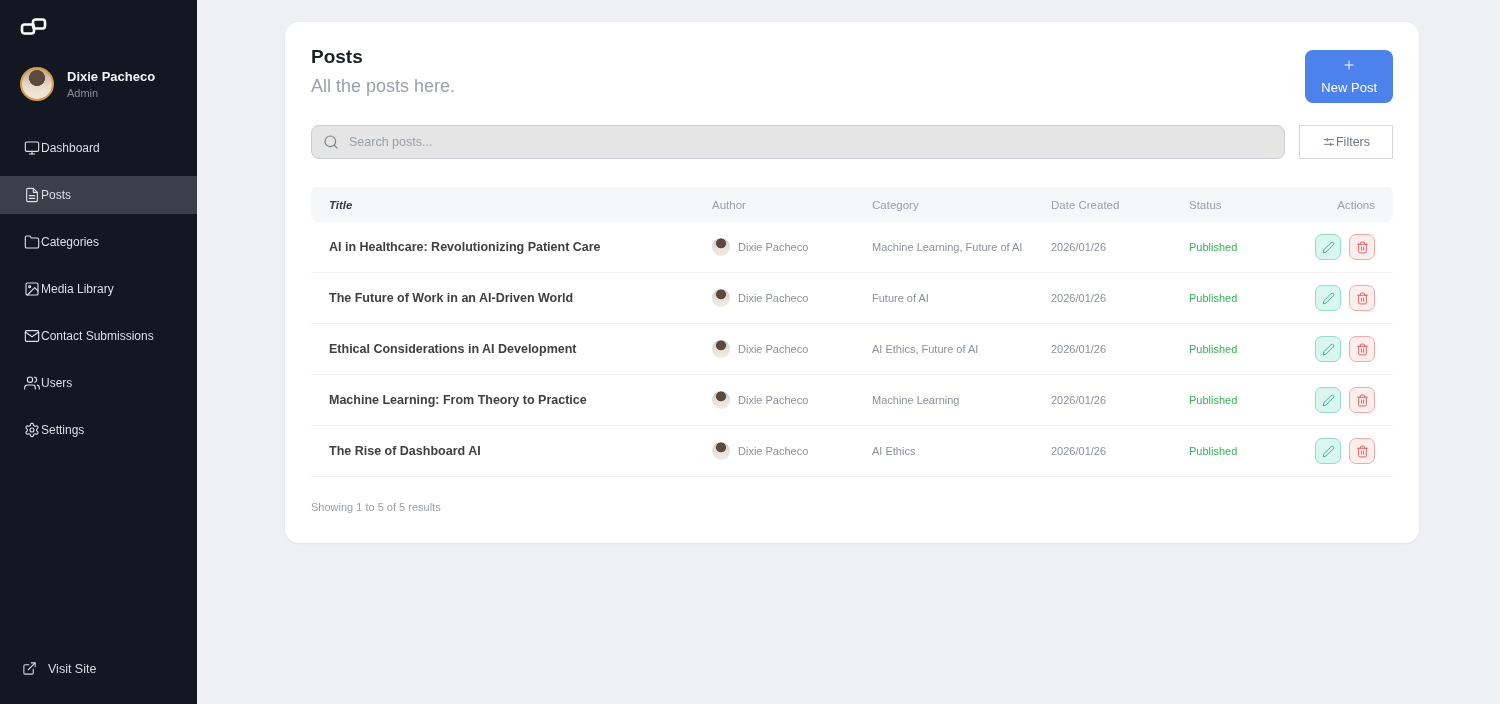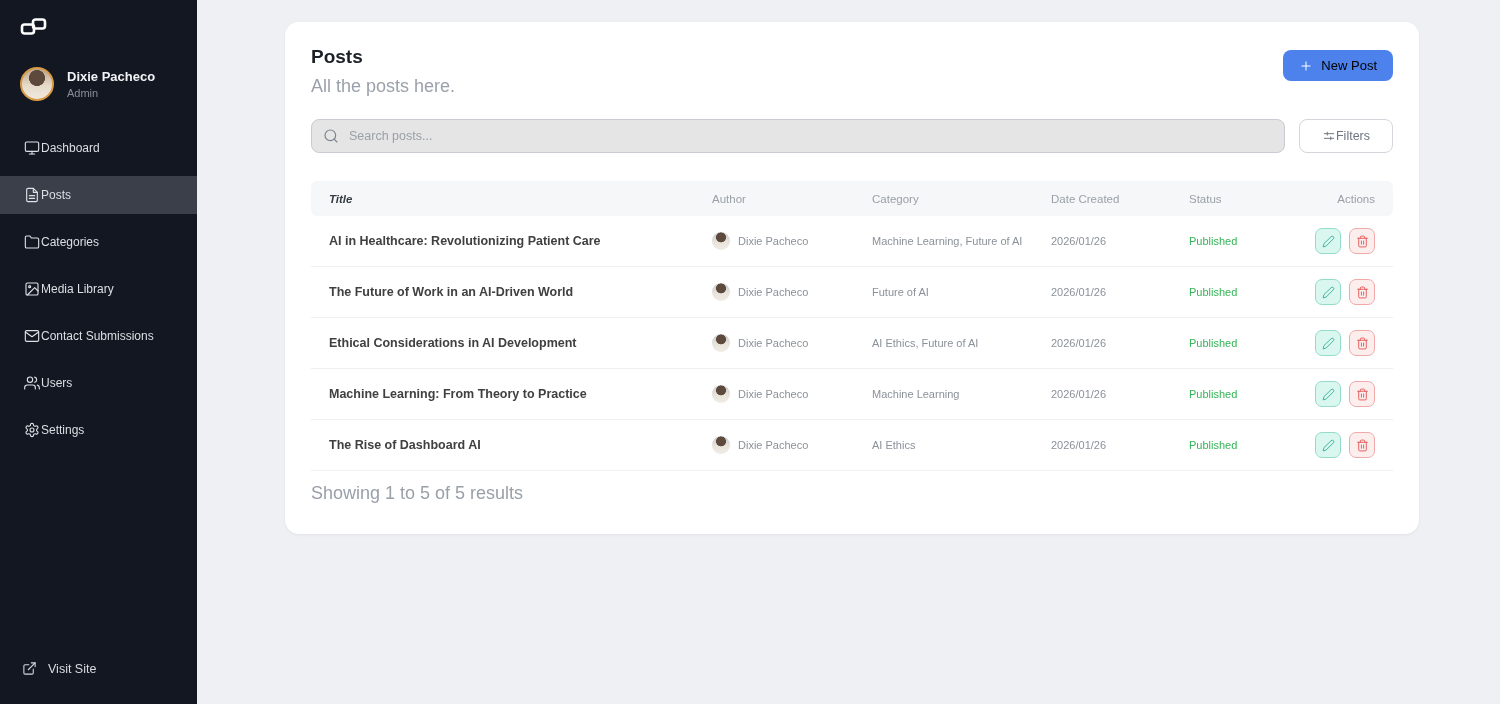--- a/index.html
+++ b/index.html
@@ -53,41 +53,41 @@
     background: #ffffff;
     border-radius: 14px;
     padding: 24px 26px 30px 26px;
     box-shadow: 0 1px 3px rgba(16,24,40,.06);
   }
   .card-header { display: flex; justify-content: space-between; align-items: flex-start; margin-bottom: 22px; }
   .page-title { font-size: 19px; font-weight: 700; color: #1c2128; margin-bottom: 8px; }
   .page-subtitle { font-size: 18px; color: #9ba1ab; }
   .new-post-btn {
     display: flex; align-items: center; gap: 8px;
-    background: #4d82ec; color: #000000;
+    background: #4d82ec; color: #ffffff;
     border: none; border-radius: 8px;
     font-size: 13px; font-family: inherit;
-    padding: 8px 16px; cursor: pointer; margin-top: 4px;
+    padding: 8px 16px; cursor: pointer; margin-top: 4px; flex-direction: column;
   }
   .new-post-btn svg { width: 14px; height: 14px; stroke: #fff; }
 
   .toolbar { display: flex; gap: 14px; margin-bottom: 28px; }
   .search-box { flex: 1; position: relative; }
   .search-box svg { position: absolute; left: 12px; top: 9px; width: 16px; height: 16px; stroke: #7a828c; }
   .search-box input {
     width: 100%; height: 34px;
     border: 1px solid #c9ccd2; border-radius: 8px;
     padding: 0 12px 0 37px;
     font-size: 12.5px; font-family: inherit; color: #333; background: #e5e5e5;
   }
   .search-box input::placeholder { color: #9aa0a8; }
   .filters-btn {
     display: flex; align-items: center; justify-content: center; gap: 0;
     width: 94px; height: 34px;
-    background: #fff; border: 1px solid #d3d6db; border-radius: 8px;
+    background: #fff; border: 1px solid #d3d6db; border-radius: 0;
     font-size: 12.5px; font-family: inherit; color: #6f7680; cursor: pointer;
   }
   .filters-btn svg { width: 14px; height: 14px; stroke: #6f7680; }
 
   
   .grid-row {
     display: grid;
     grid-template-columns: 1fr 160px 179px 138px 106px 80px;
     align-items: center;
     padding: 0 18px;
@@ -113,21 +113,21 @@
   .icon-btn {
     width: 26px; height: 26px; border-radius: 7px;
     display: flex; align-items: center; justify-content: center; cursor: pointer;
   }
   .icon-btn svg { width: 13px; height: 13px; }
   .btn-edit { background: #d9f6ef; border: 1px solid #93dcc9; }
   .btn-edit svg { stroke: #35b29a; }
   .btn-del { background: #fdeeee; border: 1px solid #f1a9a9; }
   .btn-del svg { stroke: #e25555; }
 
-  .table-footer { margin-top: 12px; font-size: 18px; color: #9aa0a8; }
+  .table-footer { margin-top: 24px; font-size: 11px; color: #9aa0a8; }
 
   svg.icon { fill: none; stroke-width: 1.7; stroke-linecap: round; stroke-linejoin: round; }
 </style>
 </head>
 <body>
 
 <aside class="sidebar">
   <div class="logo-wrap">
     <svg width="27" height="21" viewBox="0 0 27 21" fill="none">
       <rect x="2" y="8.5" width="12" height="9" rx="2.5" stroke="#ffffff" stroke-width="2.6"></rect>

